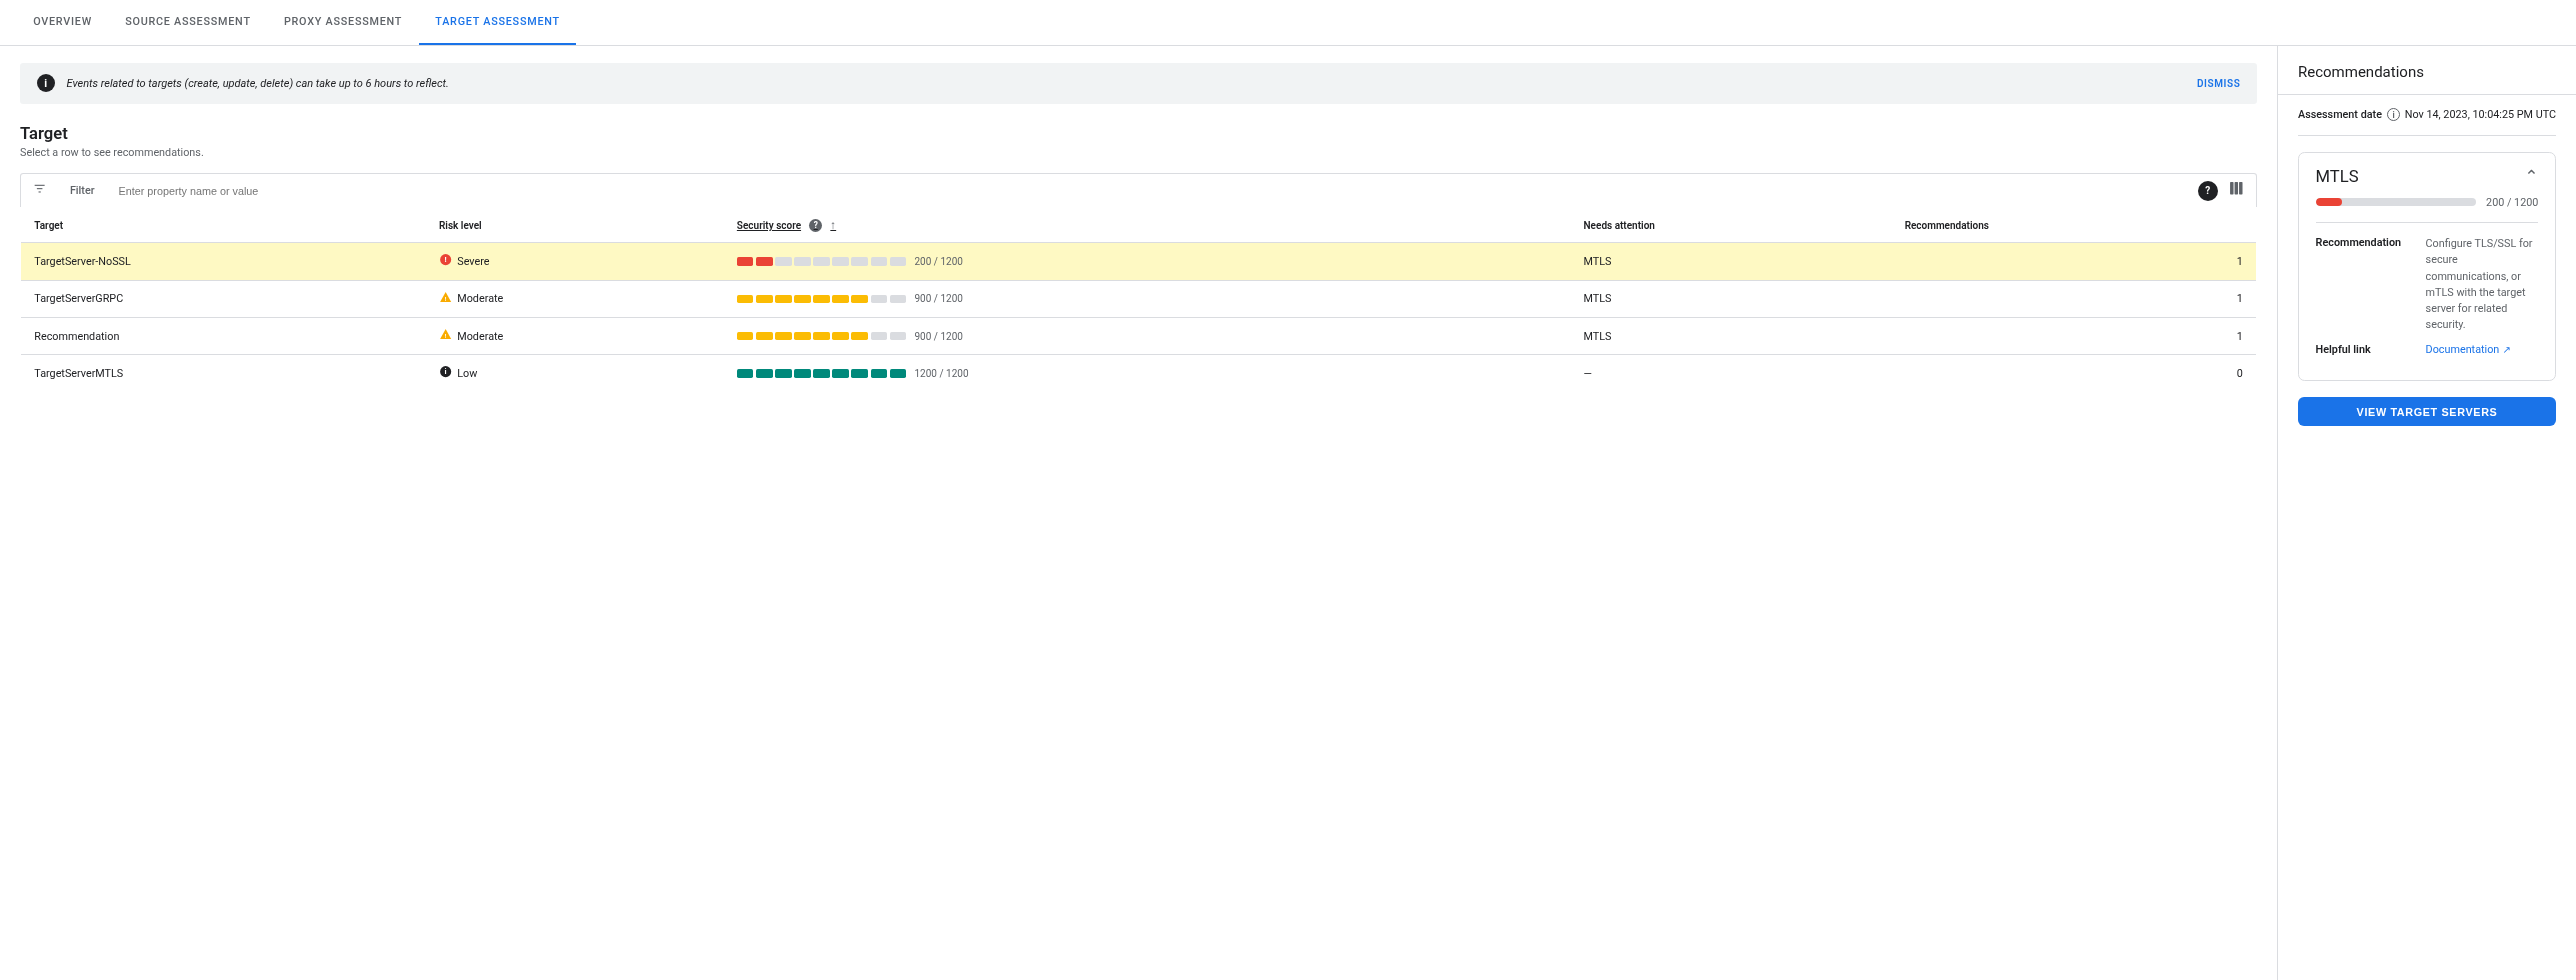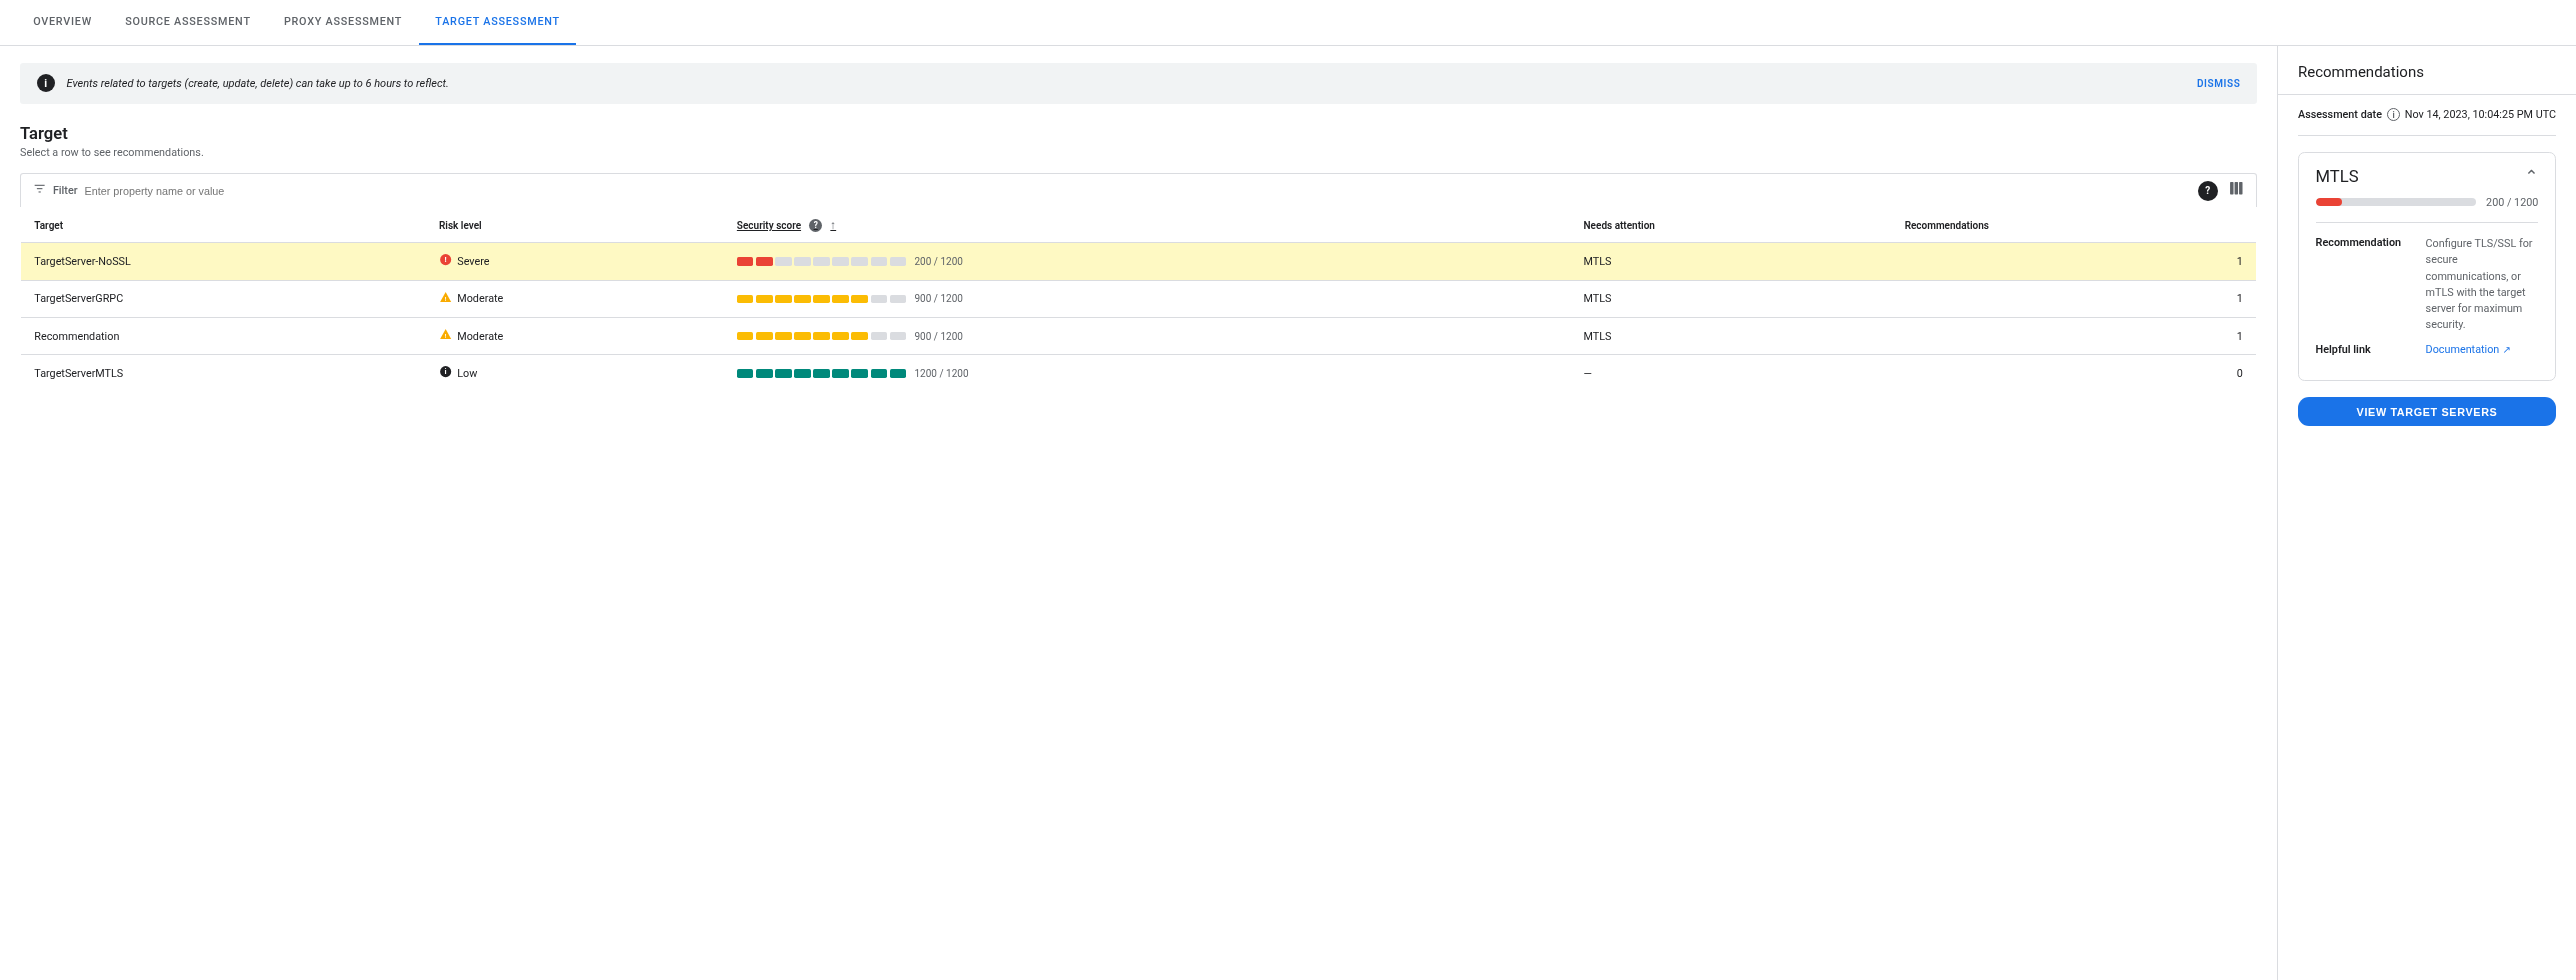--- a/index.html
+++ b/index.html
@@ -123,21 +123,21 @@
       margin-bottom: 13.3px;
     }
     
     .filter-row {
       display: flex;
       align-items: center;
       border: 0.8px solid #dadce0;
       border-bottom: none;
       border-radius: 3.3px 3.3px 0 0;
       padding: 6.6px 11.6px;
-      gap: 7px;
+      gap: 24px;
     }
     .filter-icon {
       color: #5f6368;
       font-size: 13.3px;
     }
     .filter-label {
       font-size: 10.8px;
       font-weight: 500;
       color: #5f6368;
     }
@@ -378,21 +378,21 @@
       color: #1a73e8;
     }
     
     .view-btn {
       display: block;
       width: 100%;
       padding: 8.3px;
       background: #1a73e8;
       color: #fff;
       border: none;
-      border-radius: 11px;
+      border-radius: 6px;
       font-size: 10.8px;
       font-weight: 600;
       letter-spacing: 0.06em;
       text-transform: uppercase;
       cursor: pointer;
       text-align: center;
       margin-top: 6.6px;
     }
   </style>
 </head>
@@ -604,21 +604,21 @@
           <span class="mtls-chevron">⌃</span>
         </div>
         <div class="mtls-score-row">
           <div class="mtls-bar">
             <div class="mtls-bar-fill"></div>
           </div>
           <span class="mtls-score-text">200 / 1200</span>
         </div>
         <div class="mtls-detail-row">
           <span class="mtls-detail-label">Recommendation</span>
-          <span class="mtls-detail-value">Configure TLS/SSL for secure communications, or mTLS with the target server for maximum security.</span>
+          <span class="mtls-detail-value">Configure TLS/SSL for secure communications, or mTLS with the target server for related security.</span>
         </div>
         <div class="mtls-detail-row">
           <span class="mtls-detail-label">Helpful link</span>
           <a class="mtls-link" href="#">
             <span>Documentation</span>
             <span class="external-icon">↗</span>
           </a>
         </div>
       </div>
 

